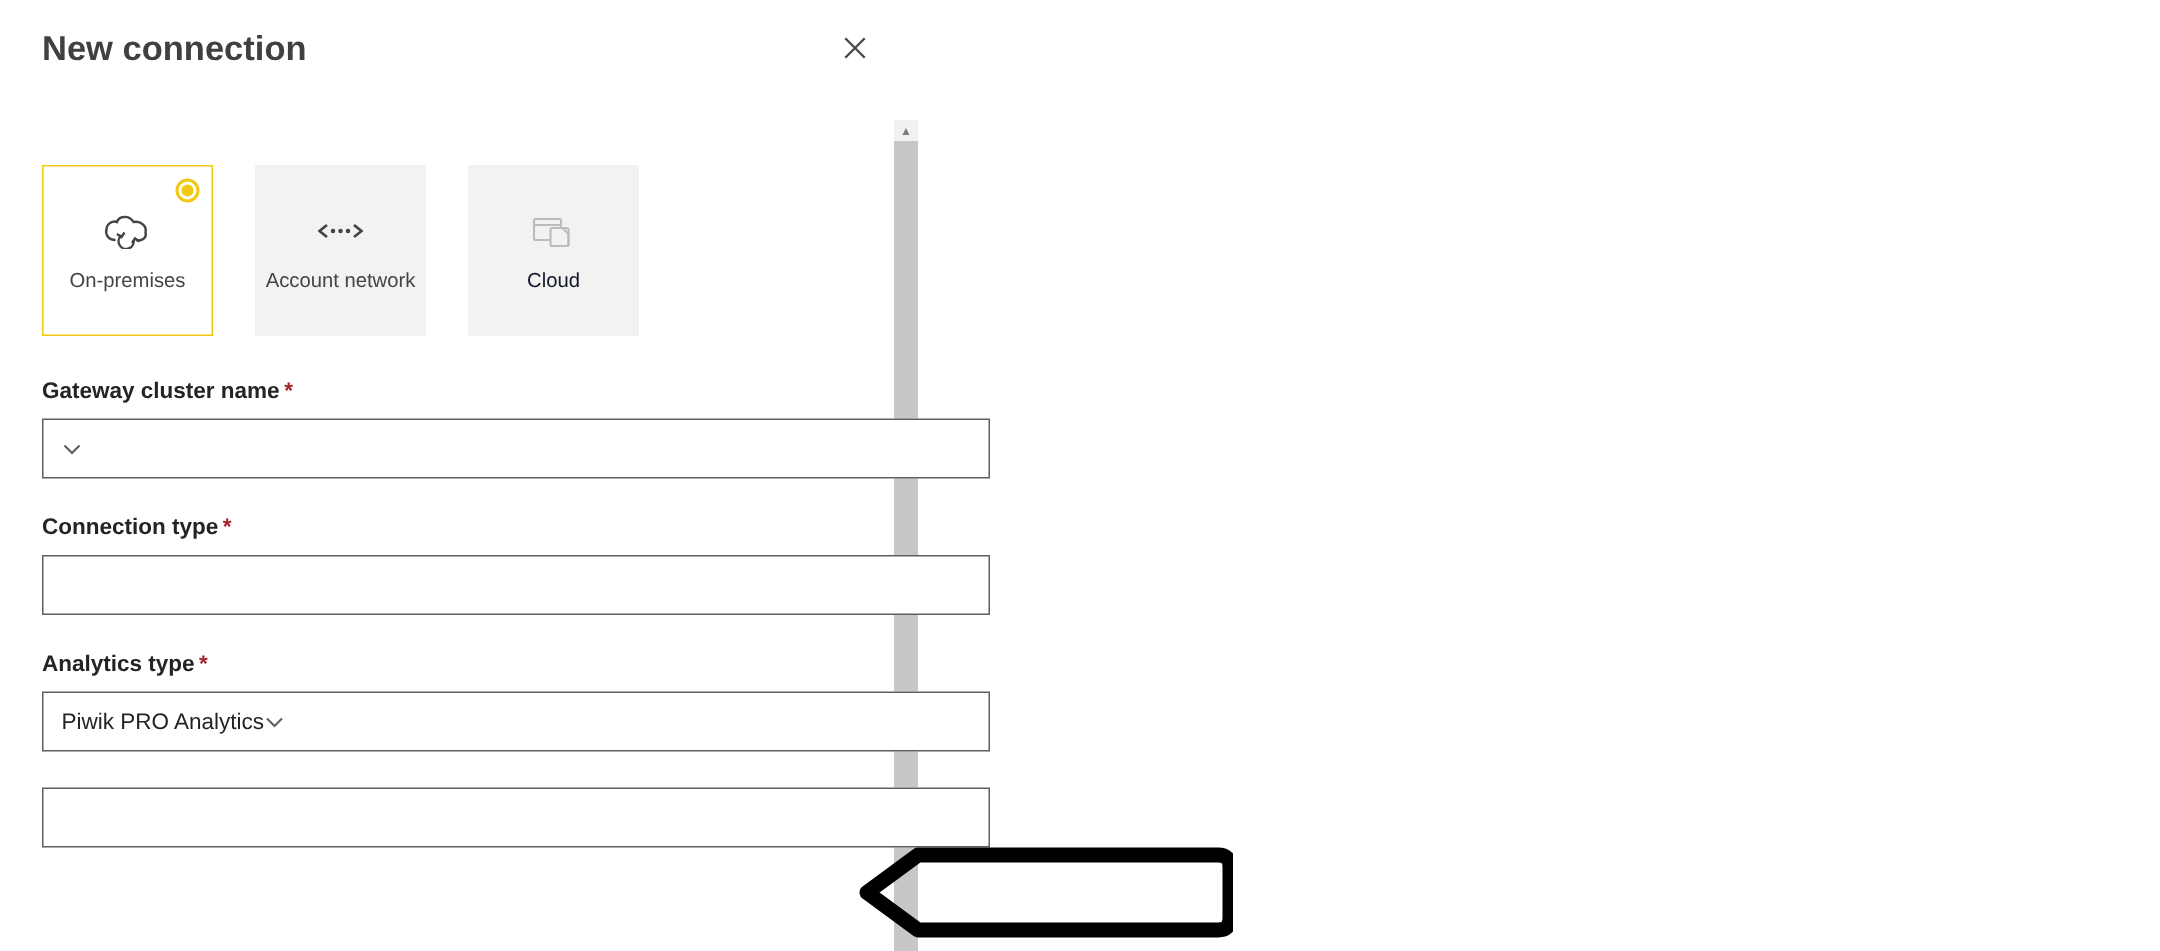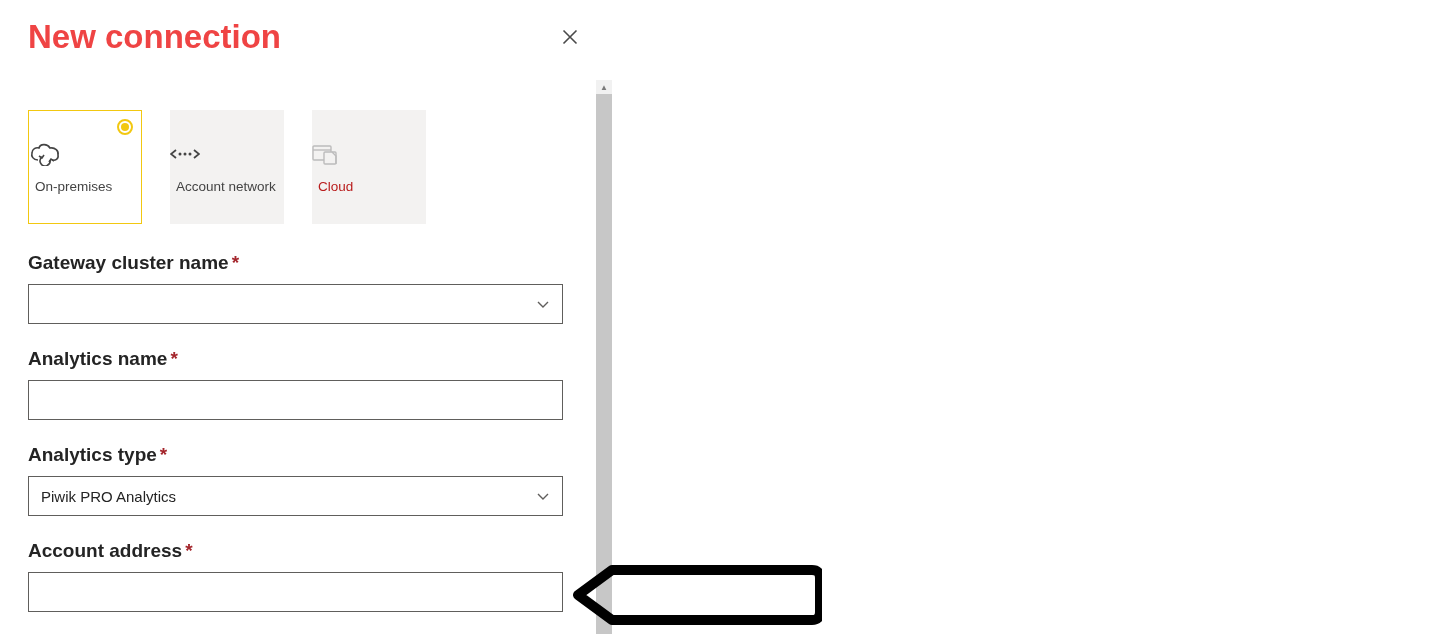--- a/index.html
+++ b/index.html
@@ -19,23 +19,23 @@
       height: 634px;
       background: #fff;
     }
     .panel-header {
       display: flex;
       align-items: center;
       justify-content: space-between;
       padding: 18px 28px 0 28px;
     }
     .panel-title {
-      font-size: 33px;
+      font-size: 23px;
       font-weight: 600;
-      color: #ef4444;
+      color: #404040;
     }
     .close-x {
       font-size: 20px;
       color: #4a4a4a;
       width: 28px;
       height: 28px;
       display: flex;
       align-items: center;
       justify-content: center;
       cursor: pointer;
@@ -73,30 +73,30 @@
       display: flex;
       gap: 28px;
       margin-bottom: 28px;
     }
     .tile {
       width: 114px;
       height: 114px;
       background: #f3f2f1;
       display: flex;
       flex-direction: column;
-      align-items: flex-start;
+      align-items: center;
       justify-content: center;
       position: relative;
       font-size: 13.5px;
       color: #444;
       text-align: center;
       line-height: 1.3;
       cursor: pointer;
     }
-    .tile.disabled { color: #b91c1c; cursor: default; }
+    .tile.disabled { color: #0f172a; cursor: default; }
     .tile.selected {
       background: #ffffff;
       border: 1px solid #f2c811;
     }
     .tile .radio {
       position: absolute;
       top: 8px;
       right: 8px;
       width: 16px;
       height: 16px;
@@ -116,37 +116,37 @@
       height: 32px;
       margin-bottom: 8px;
       display: flex;
       align-items: center;
       justify-content: center;
     }
     .tile .icon-slot svg { display: block; }
     .tile-label { padding: 0 6px; }
     .field-block { margin-bottom: 24px; }
     .field-label {
-      font-size: 19px;
+      font-size: 15px;
       font-weight: 600;
       color: #242424;
       margin-bottom: 10px;
     }
     .field-label .req { color: #a4262c; margin-left: 3px; }
     .text-input, .select-combo {
-      width: 535px;
+      width: 632px;
       height: 40px;
       border: 1px solid #605e5c;
       background: #fff;
       font-size: 15px;
       color: #242424;
       padding: 0 12px;
       display: flex;
       align-items: center;
-      justify-content: space-between;
+      justify-content: flex-start;
       cursor: pointer;
     }
     .text-input { cursor: text; }
     .select-combo .chev { color: #605e5c; }
     .select-combo .chev svg { display: block; }
     .annotation-arrow {
       position: absolute;
       left: 572px;
       top: 555px;
       pointer-events: none;
@@ -226,21 +226,21 @@
         <span class="chev">
           <svg width="14" height="14" viewBox="0 0 14 14">
               <path d="M2 5 L7 10 L12 5" fill="none" stroke="#605e5c" stroke-width="1.4"></path>
             </svg>
         </span>
       </div>
     </div>
 
     <div class="field-block">
       <div class="field-label">
-        <span>Analytics name</span><span class="req">*</span>
+        <span>Connection type</span><span class="req">*</span>
       </div>
       <div class="text-input">
         <span></span>
       </div>
     </div>
 
     <div class="field-block">
       <div class="field-label">
         <span>Analytics type</span><span class="req">*</span>
       </div>
@@ -248,23 +248,20 @@
         <span>Piwik PRO Analytics</span>
         <span class="chev">
           <svg width="14" height="14" viewBox="0 0 14 14">
               <path d="M2 5 L7 10 L12 5" fill="none" stroke="#605e5c" stroke-width="1.4"></path>
             </svg>
         </span>
       </div>
     </div>
 
     <div class="field-block">
-      <div class="field-label">
-        <span>Account address</span><span class="req">*</span>
-      </div>
       <div class="text-input">
         <span></span>
       </div>
     </div>
 
   </div>
 </div>
 
 <svg class="annotation-arrow" width="250" height="80" viewBox="0 0 250 80">
   <path d="M40 15 L240 15 Q248 15 248 23 L248 57 Q248 65 240 65 L40 65 L6 40 Z" fill="none" stroke="#000" stroke-width="10" stroke-linejoin="round"></path>

